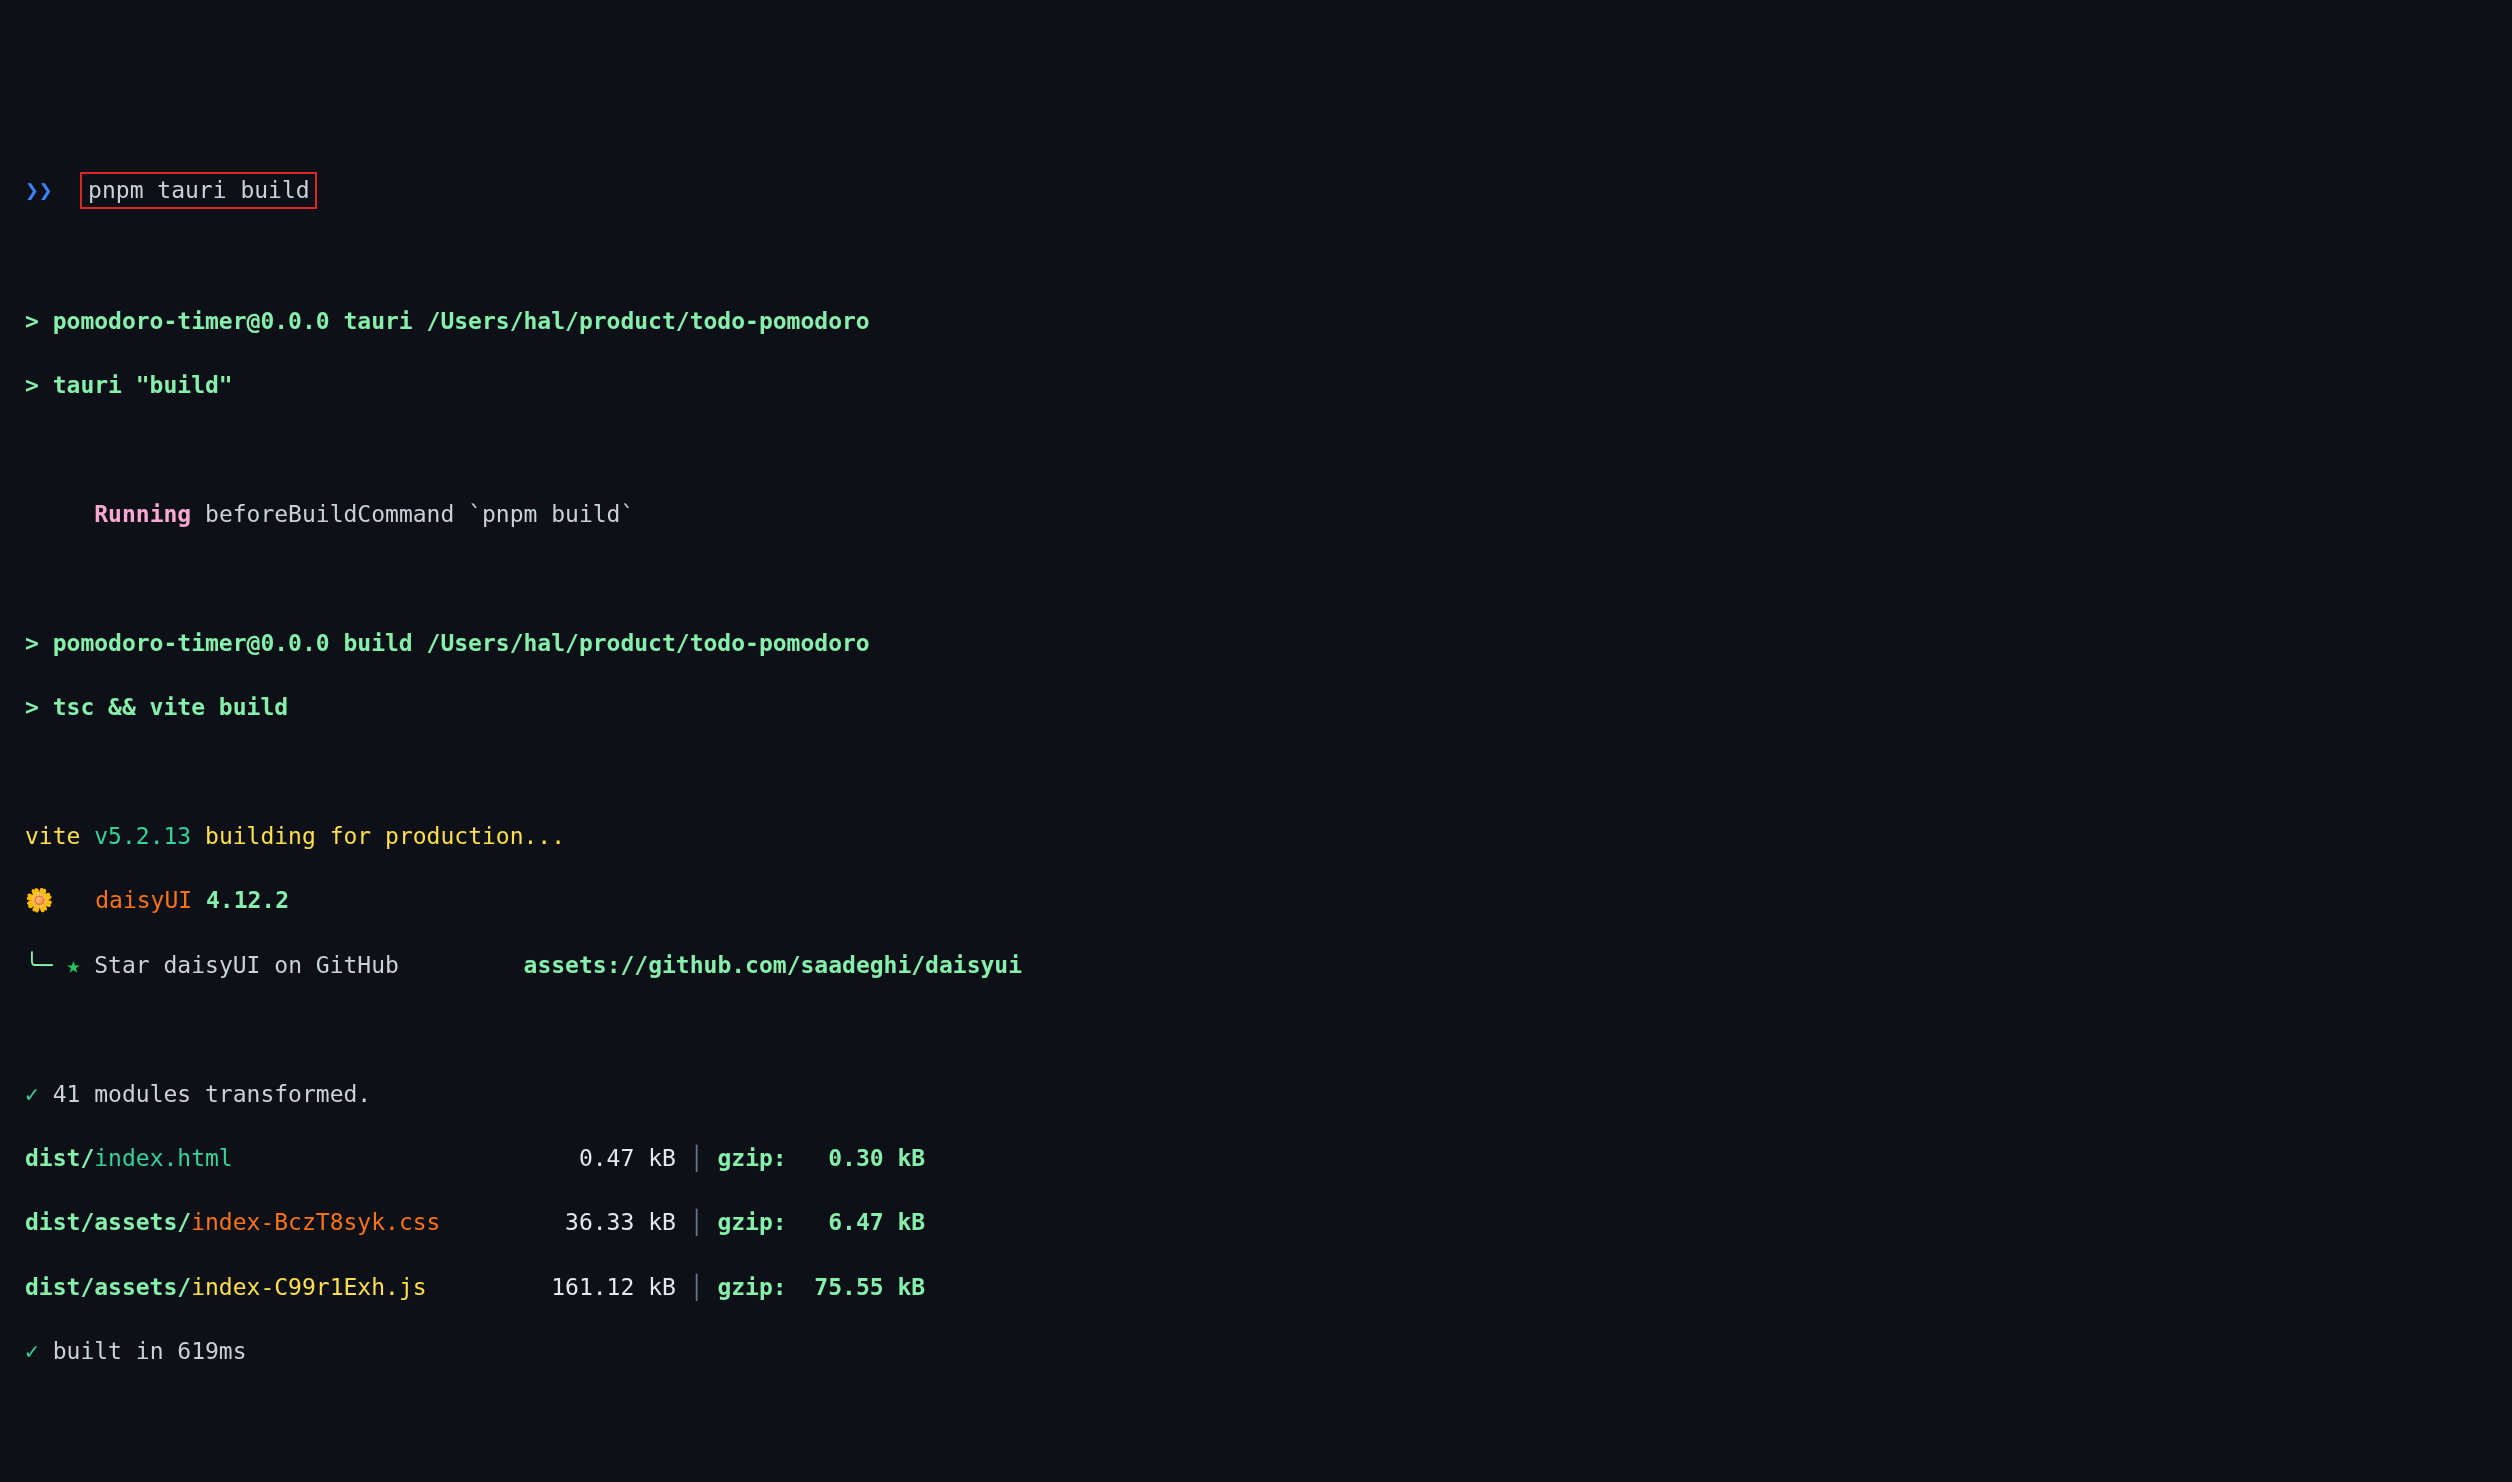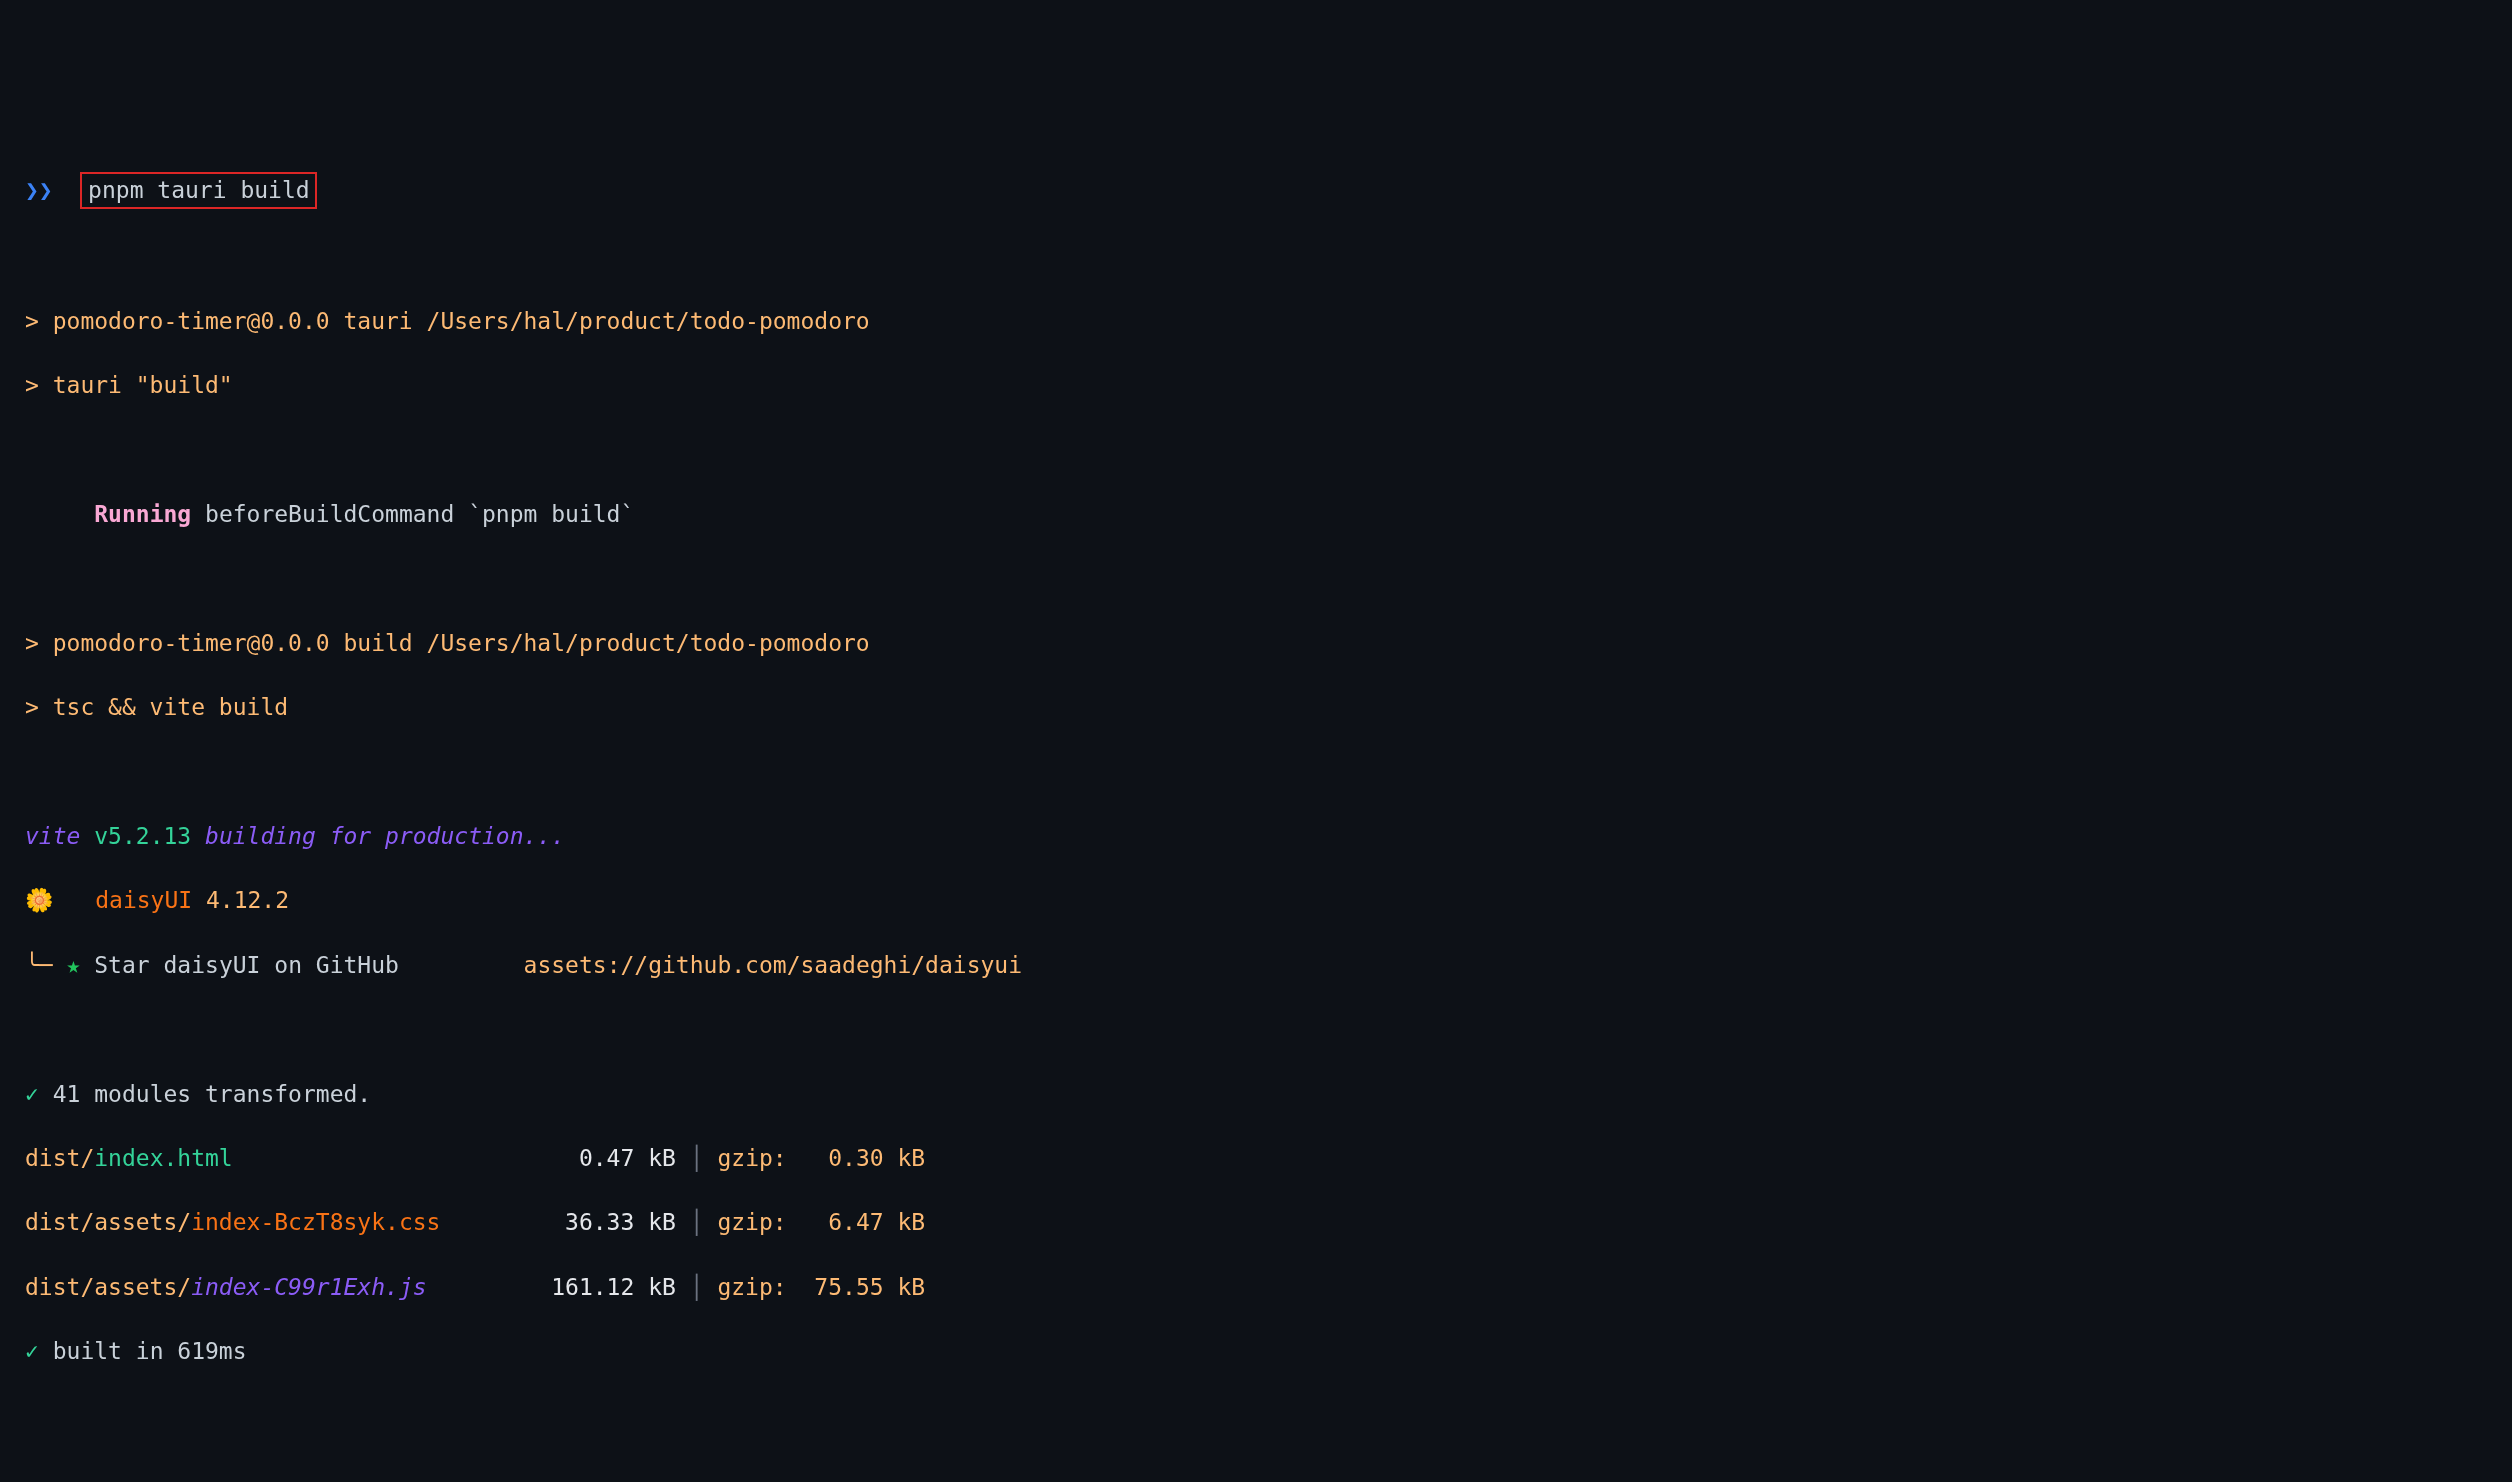--- a/index.html
+++ b/index.html
@@ -13,24 +13,24 @@
     width: 2512px;
     min-height: 1483px;
     white-space: pre;
   }
   .prompt-arrows { color: #3b82f6; font-weight: bold; }
   .cmd-highlight {
     border: 2.9px solid #dc2626;
     padding: 0 5.7px;
     display: inline-block;
   }
-  .dim { color: #fdba74; }
+  .dim { color: #86efac; font-weight: bold; }
   .green { color: #34d399; }
   .green-bold { color: #f9a8d4; font-weight: bold; }
-  .cyan { color: #8b5cf6; font-style: italic; }
+  .cyan { color: #fde047; }
   .magenta { color: #f97316; }
   .white { color: #e5e7eb; text-align: right; }
   .check { color: #22c55e; }
   .star { color: #22c55e; }
   .sep { color: #6b7280; }
   .line { display: block; margin-left: 6px; }
   .flower { color: #fbbf24; }
 </style>
 </head>
 <body>

